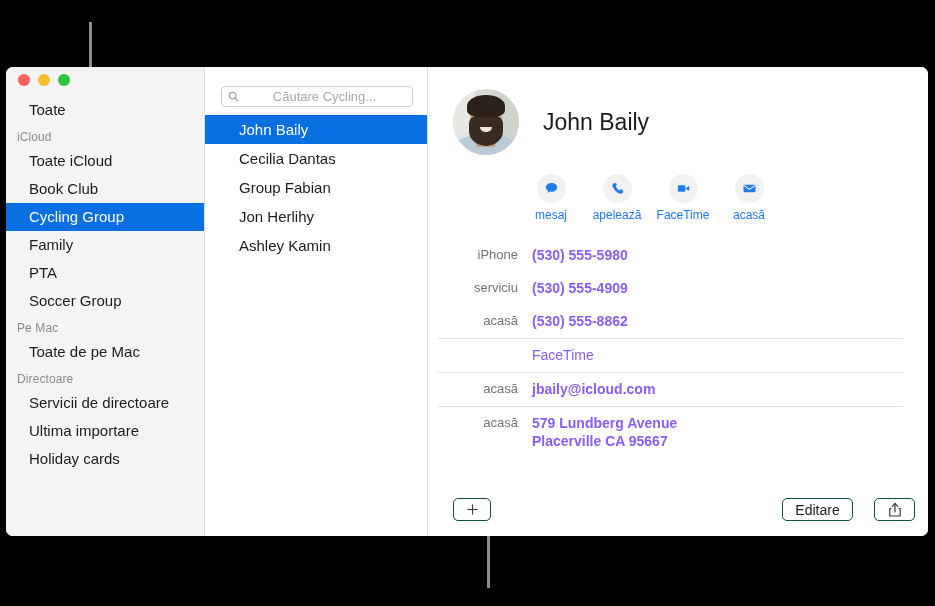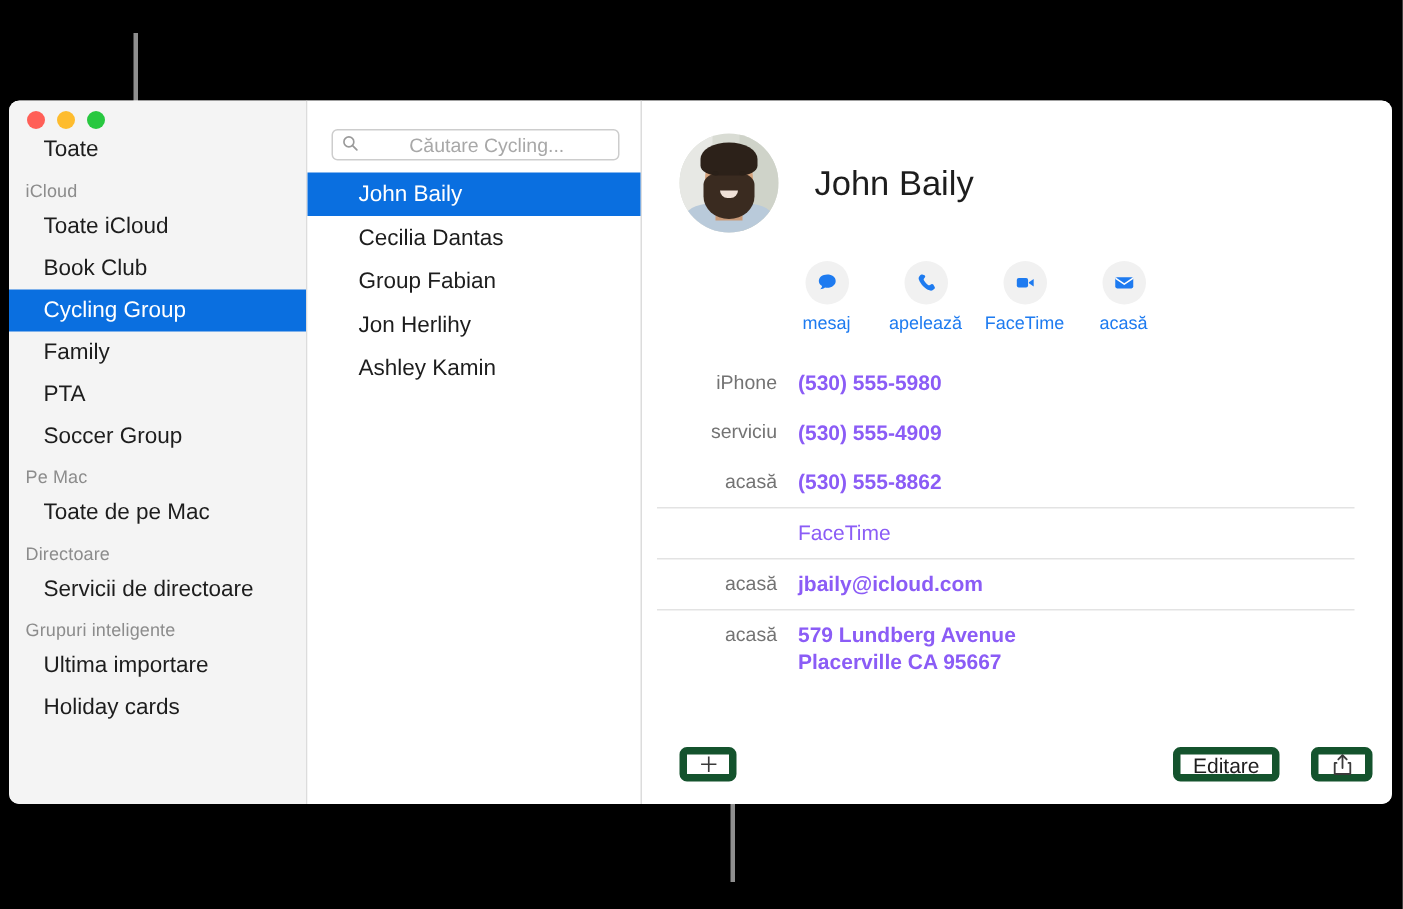--- a/index.html
+++ b/index.html
@@ -56,21 +56,21 @@
     gap: 8px;
   }
   .light {
     width: 12px; height: 12px;
     border-radius: 50%;
   }
   .light.red { background: #ff5f57; }
   .light.yellow { background: #febc2e; }
   .light.green { background: #28c840; }
 
-  #sidebar-scroll { padding-top: 19px; }
+  #sidebar-scroll { padding-top: 29px; }
 
   .side-header {
     font-size: 12px;
     color: #8c8c8c;
     padding: 6px 0 3px 11px;
     letter-spacing: 0.1px;
   }
   .side-item {
     font-size: 15px;
     color: #1d1d1d;
@@ -233,21 +233,21 @@
   .field-value.normal { font-weight: 400; }
 
   
   #toolbar {
     position: absolute;
     left: 0; right: 0; bottom: 0;
     height: 46px;
   }
   .tb-btn {
     position: absolute;
-    border: 5px solid #14532d;
+    border: 1px solid #14532d;
     border-radius: 5px;
     background: #ffffff;
     box-sizing: border-box;
     display: flex;
     align-items: center;
     justify-content: center;
     font-size: 14px;
     color: #1d1d1d;
     font-family: "Liberation Sans", sans-serif;
   }
@@ -275,21 +275,20 @@
         <div class="side-item">Toate iCloud</div>
         <div class="side-item">Book Club</div>
         <div class="side-item selected">Cycling Group</div>
         <div class="side-item">Family</div>
         <div class="side-item">PTA</div>
         <div class="side-item">Soccer Group</div>
         <div class="side-header">Pe Mac</div>
         <div class="side-item">Toate de pe Mac</div>
         <div class="side-header">Directoare</div>
         <div class="side-item">Servicii de directoare</div>
-        <div class="side-header">Grupuri inteligente</div>
         <div class="side-item">Ultima importare</div>
         <div class="side-item">Holiday cards</div>
       </div>
   </div>
 
   <div id="list-col">
     <div id="search-wrap">
       <div id="search-field">
         <span>
           <svg width="11" height="11" viewBox="0 0 12 12">

